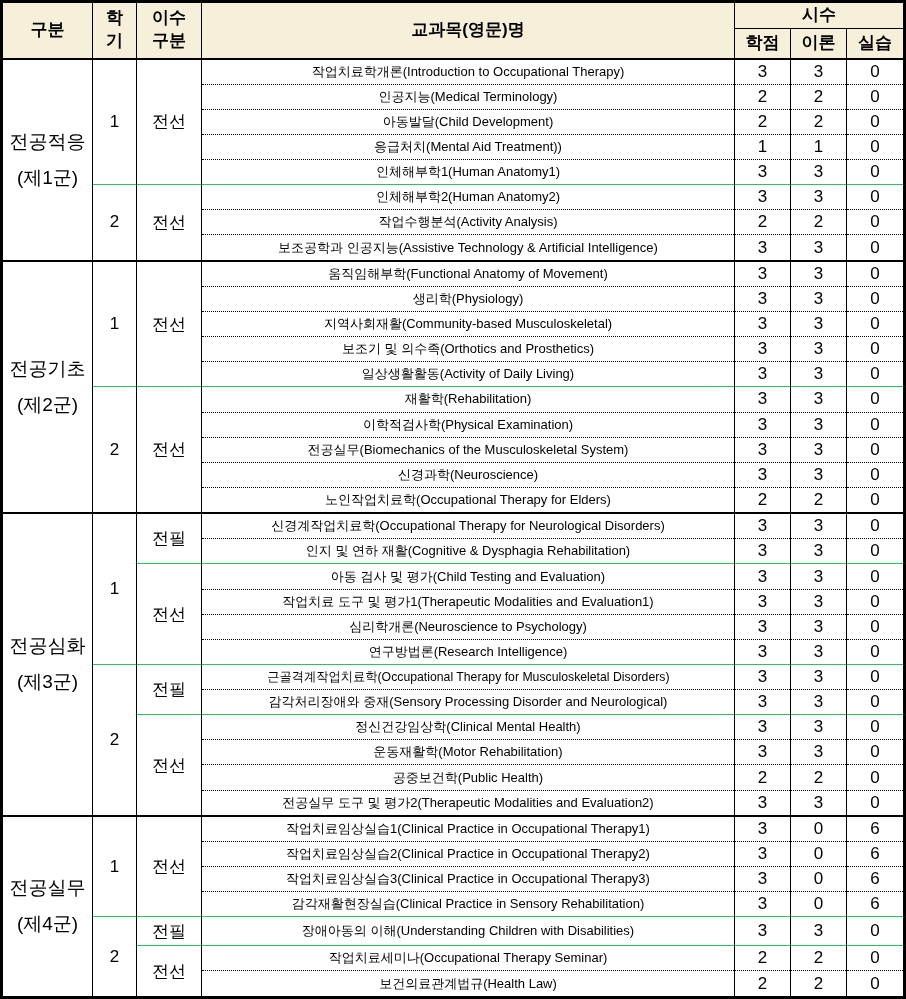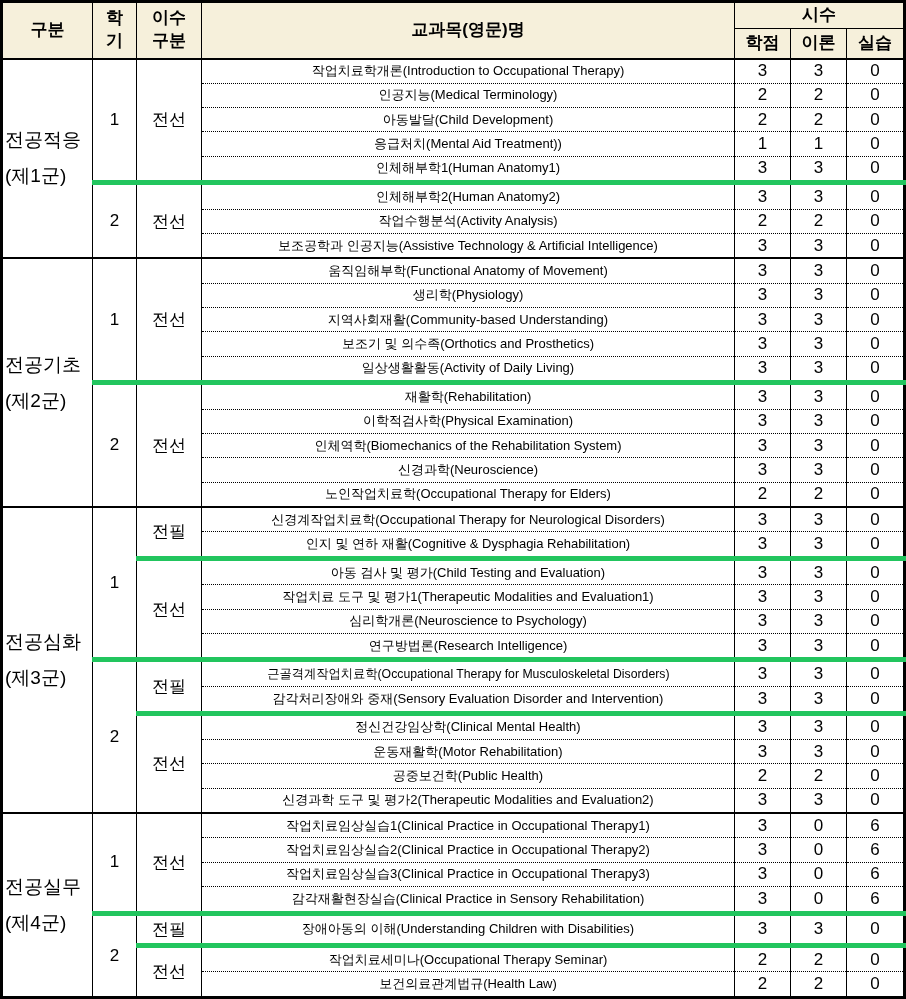--- a/index.html
+++ b/index.html
@@ -45,27 +45,27 @@
   
   tbody td {
     border-left: 1px solid #000;
     border-right: 1px solid #000;
     border-top: none;
     border-bottom: none;
     font-size: 17px;
     background: #ffffff;
   }
   tbody tr.b-sec  > td { border-top: 2px solid #000; }
-  tbody tr.b-solid> td { border-top: 5px solid #22c55e; }
+  tbody tr.b-solid> td { border-top: 1px solid #22c55e; }
   tbody tr.b-dot  > td { border-top: 1px dotted #000; }
   td.cat {
     font-size: 19px;
     white-space: pre-line;
     line-height: 1.9;
-    text-align: left;
+    text-align: center;
   }
   td.sem, td.type { font-size: 17px; }
   td.name { font-size: 13px; }
   td.name .fitspan {
     display: inline-block;
     white-space: nowrap;
     transform-origin: 50% 50%;
   }
   td.num { font-size: 17px; }
 </style>
@@ -164,21 +164,21 @@
           <td class="num">3</td>
           <td class="num">0</td>
         </tr>
         <tr class="b-dot">
           <td class="name"><span class="fitspan">생리학(Physiology)</span></td>
           <td class="num">3</td>
           <td class="num">3</td>
           <td class="num">0</td>
         </tr>
         <tr class="b-dot">
-          <td class="name"><span class="fitspan">지역사회재활(Community-based Understanding)</span></td>
+          <td class="name"><span class="fitspan">지역사회재활(Community-based Musculoskeletal)</span></td>
           <td class="num">3</td>
           <td class="num">3</td>
           <td class="num">0</td>
         </tr>
         <tr class="b-dot">
           <td class="name"><span class="fitspan">보조기 및 의수족(Orthotics and Prosthetics)</span></td>
           <td class="num">3</td>
           <td class="num">3</td>
           <td class="num">0</td>
         </tr>
@@ -196,21 +196,21 @@
           <td class="num">3</td>
           <td class="num">0</td>
         </tr>
         <tr class="b-dot">
           <td class="name"><span class="fitspan">이학적검사학(Physical Examination)</span></td>
           <td class="num">3</td>
           <td class="num">3</td>
           <td class="num">0</td>
         </tr>
         <tr class="b-dot">
-          <td class="name"><span class="fitspan">인체역학(Biomechanics of the Rehabilitation System)</span></td>
+          <td class="name"><span class="fitspan">전공실무(Biomechanics of the Musculoskeletal System)</span></td>
           <td class="num">3</td>
           <td class="num">3</td>
           <td class="num">0</td>
         </tr>
         <tr class="b-dot">
           <td class="name"><span class="fitspan">신경과학(Neuroscience)</span></td>
           <td class="num">3</td>
           <td class="num">3</td>
           <td class="num">0</td>
         </tr>
@@ -263,21 +263,21 @@
         </tr>
         <tr class="b-solid">
           <td class="sem" rowspan="6">2</td>
           <td class="type" rowspan="2">전필</td>
           <td class="name"><span class="fitspan" style="transform: scaleX(0.942652);">근골격계작업치료학(Occupational Therapy for Musculoskeletal Disorders)</span></td>
           <td class="num">3</td>
           <td class="num">3</td>
           <td class="num">0</td>
         </tr>
         <tr class="b-dot">
-          <td class="name"><span class="fitspan">감각처리장애와 중재(Sensory Evaluation Disorder and Intervention)</span></td>
+          <td class="name"><span class="fitspan">감각처리장애와 중재(Sensory Processing Disorder and Neurological)</span></td>
           <td class="num">3</td>
           <td class="num">3</td>
           <td class="num">0</td>
         </tr>
         <tr class="b-solid">
           <td class="type" rowspan="4">전선</td>
           <td class="name"><span class="fitspan">정신건강임상학(Clinical Mental Health)</span></td>
           <td class="num">3</td>
           <td class="num">3</td>
           <td class="num">0</td>
@@ -288,21 +288,21 @@
           <td class="num">3</td>
           <td class="num">0</td>
         </tr>
         <tr class="b-dot">
           <td class="name"><span class="fitspan">공중보건학(Public Health)</span></td>
           <td class="num">2</td>
           <td class="num">2</td>
           <td class="num">0</td>
         </tr>
         <tr class="b-dot">
-          <td class="name"><span class="fitspan">신경과학 도구 및 평가2(Therapeutic Modalities and Evaluation2)</span></td>
+          <td class="name"><span class="fitspan">전공실무 도구 및 평가2(Therapeutic Modalities and Evaluation2)</span></td>
           <td class="num">3</td>
           <td class="num">3</td>
           <td class="num">0</td>
         </tr>
         <tr class="b-sec">
           <td class="cat" rowspan="7">전공실무
 (제4군)</td>
           <td class="sem" rowspan="4">1</td>
           <td class="type" rowspan="4">전선</td>
           <td class="name"><span class="fitspan">작업치료임상실습1(Clinical  Practice in Occupational Therapy1)</span></td>

